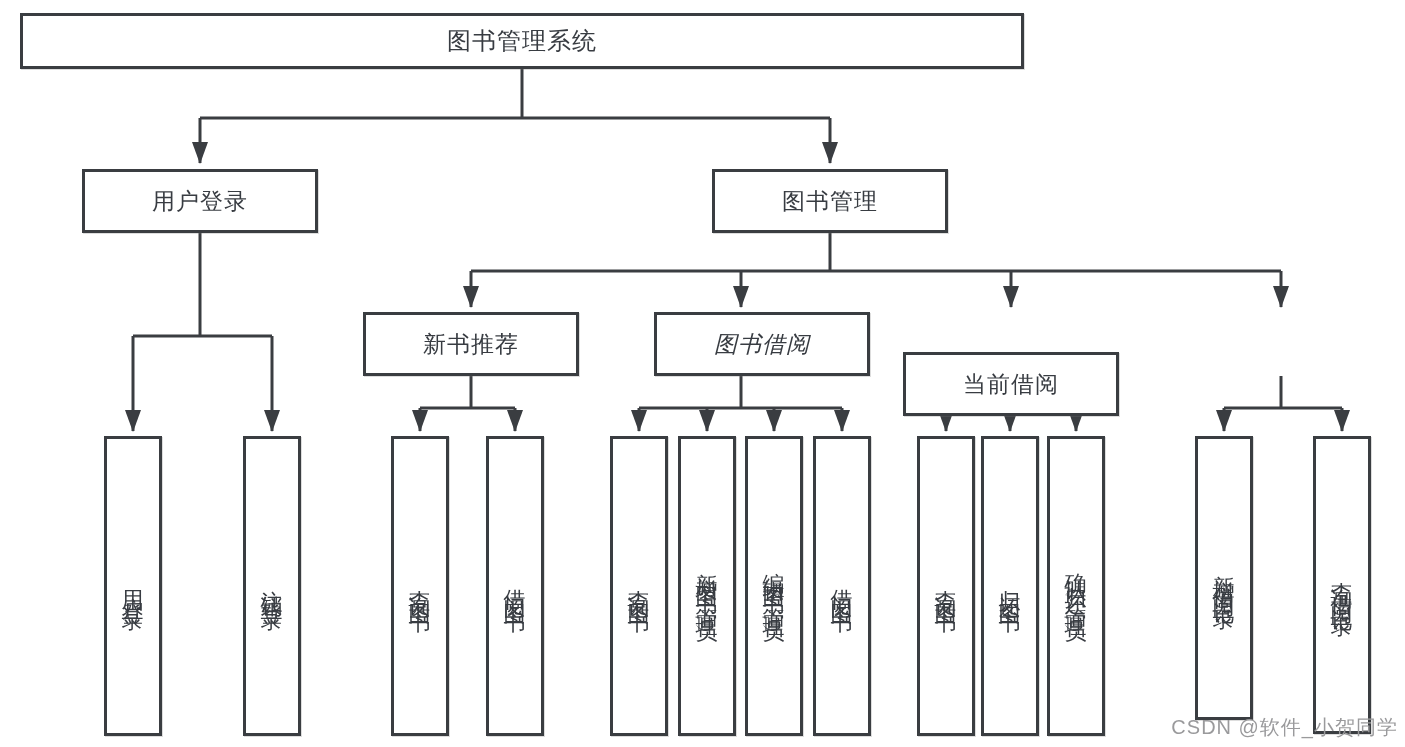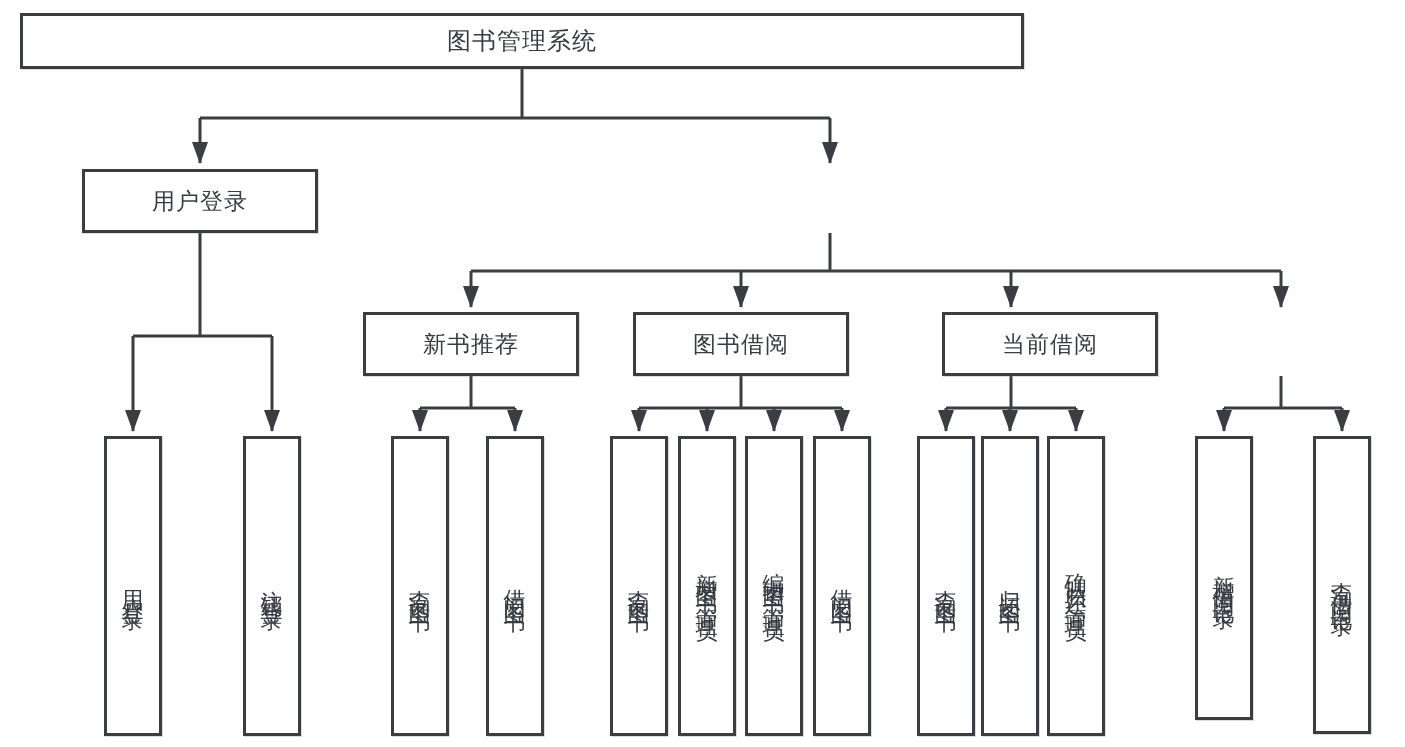--- a/index.html
+++ b/index.html
@@ -104,28 +104,31 @@
     </g>
   </svg>
 
   <div class="node hnode root">
     <span>图书管理系统</span>
   </div>
 
   <div class="node hnode lvl2" style="left:82px;">
     <span>用户登录</span>
   </div>
+  <div class="node hnode lvl2" style="left:712px;">
+    <span>图书管理</span>
+  </div>
 
   <div class="node hnode lvl3" style="left:363px;justify-content:center;">
     <span>新书推荐</span>
   </div>
-  <div class="node hnode lvl3" style="left:633px;">
+  <div class="node hnode lvl3" style="left:654px;font-style:italic;">
     <span>图书借阅</span>
   </div>
-  <div class="node hnode lvl3" style="left:942px;">
+  <div class="node hnode lvl3" style="left:903px;margin-top:40px;">
     <span>当前借阅</span>
   </div>
 
   <div class="node leaf" style="left:104px;">
     <span class="vtext">用户登录</span>
   </div>
   <div class="node leaf" style="left:243px;">
     <span class="vtext">注销登录</span>
   </div>
 
@@ -159,14 +162,15 @@
     <span class="vtext">确认归还（管理员）</span>
   </div>
 
   <div class="node leaf" style="left:1195px;height:284px;">
     <span class="vtext">新增借阅记录</span>
   </div>
   <div class="node leaf" style="left:1313px;height:298px;">
     <span class="vtext">查询借阅记录</span>
   </div>
 
+  <div class="watermark">CSDN @软件_小贺同学</div>
 
 </div>
 
 </body></html>

